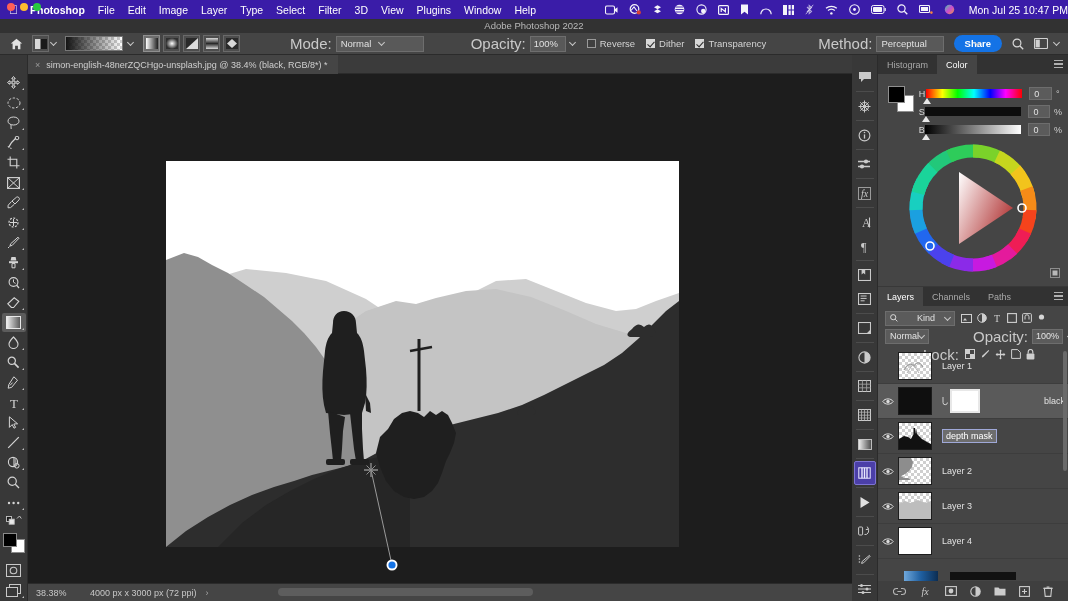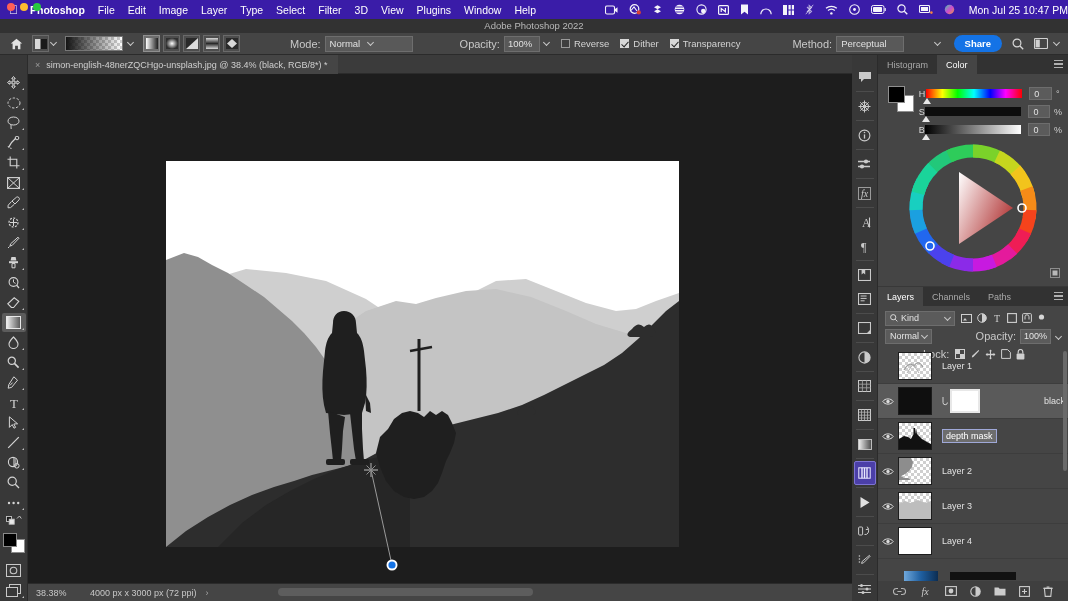--- a/index.html
+++ b/index.html
@@ -57,21 +57,21 @@
   .sq-btn {
     width: 17px; height: 17px; border: 1px solid #6a6a6a; margin-right: 3px;
     display: inline-flex; align-items: center; justify-content: center; background: #4d4d4d;
   }
   .sq-btn.on { background: #6d6d6d; border-color: #8f8f8f; }
   .drop {
     background: #595959; border: 1px solid #6e6e6e; height: 16px;
     display: inline-flex; align-items: center; padding: 0 4px; gap: 8px;
     color: #e0e0e0; font-size: 9.5px;
   }
-  .lbl { color: #c9c9c9; font-size: 11px; margin-right: 4px; padding-left: 38px; }
+  .lbl { color: #c9c9c9; font-size: 15px; margin-right: 4px; padding-left: 38px; }
   .chk { width: 9px; height: 9px; border: 1px solid #9a9a9a; background: #3f3f3f; display:inline-block; position: relative; margin-right: 4px; vertical-align: -1px;}
   .chk.on { background: #d8d8d8; border-color: #d8d8d8; }
   .chk.on:after { content:""; position:absolute; left:2px; top:0px; width:3px; height:6px; border: solid #2a2a2a; border-width: 0 1.5px 1.5px 0; transform: rotate(42deg); }
   .share {
     background: #1473e6; color: #fff; font-size: 9.5px; font-weight: bold;
     padding: 3px 11px; border-radius: 9px;
   }
 
   
   .tabbar {
@@ -944,21 +944,21 @@
         <div class="ptab">Paths</div>
         <span class="pmenu">
             <i></i>
             <i></i>
             <i></i>
           </span>
       </div>
 
       <div class="lrow" style="margin-top:3px;">
         <span class="lfilter">
-          <span style="display:flex;align-items:center;gap:3px;">
+          <span style="display:flex;align-items:center;gap:19px;">
             <svg width="8" height="8" viewBox="0 0 8 8">
                 <circle cx="3.2" cy="3.2" r="2.6" fill="none" stroke="#d8d8d8" stroke-width="1"></circle>
                 <path d="M5.2 5.2 L7.4 7.4" stroke="#d8d8d8" stroke-width="1"></path>
               </svg>
             <span>Kind</span>
           </span>
           <i class="chev"></i>
         </span>
         <span class="licons">
           <span>

